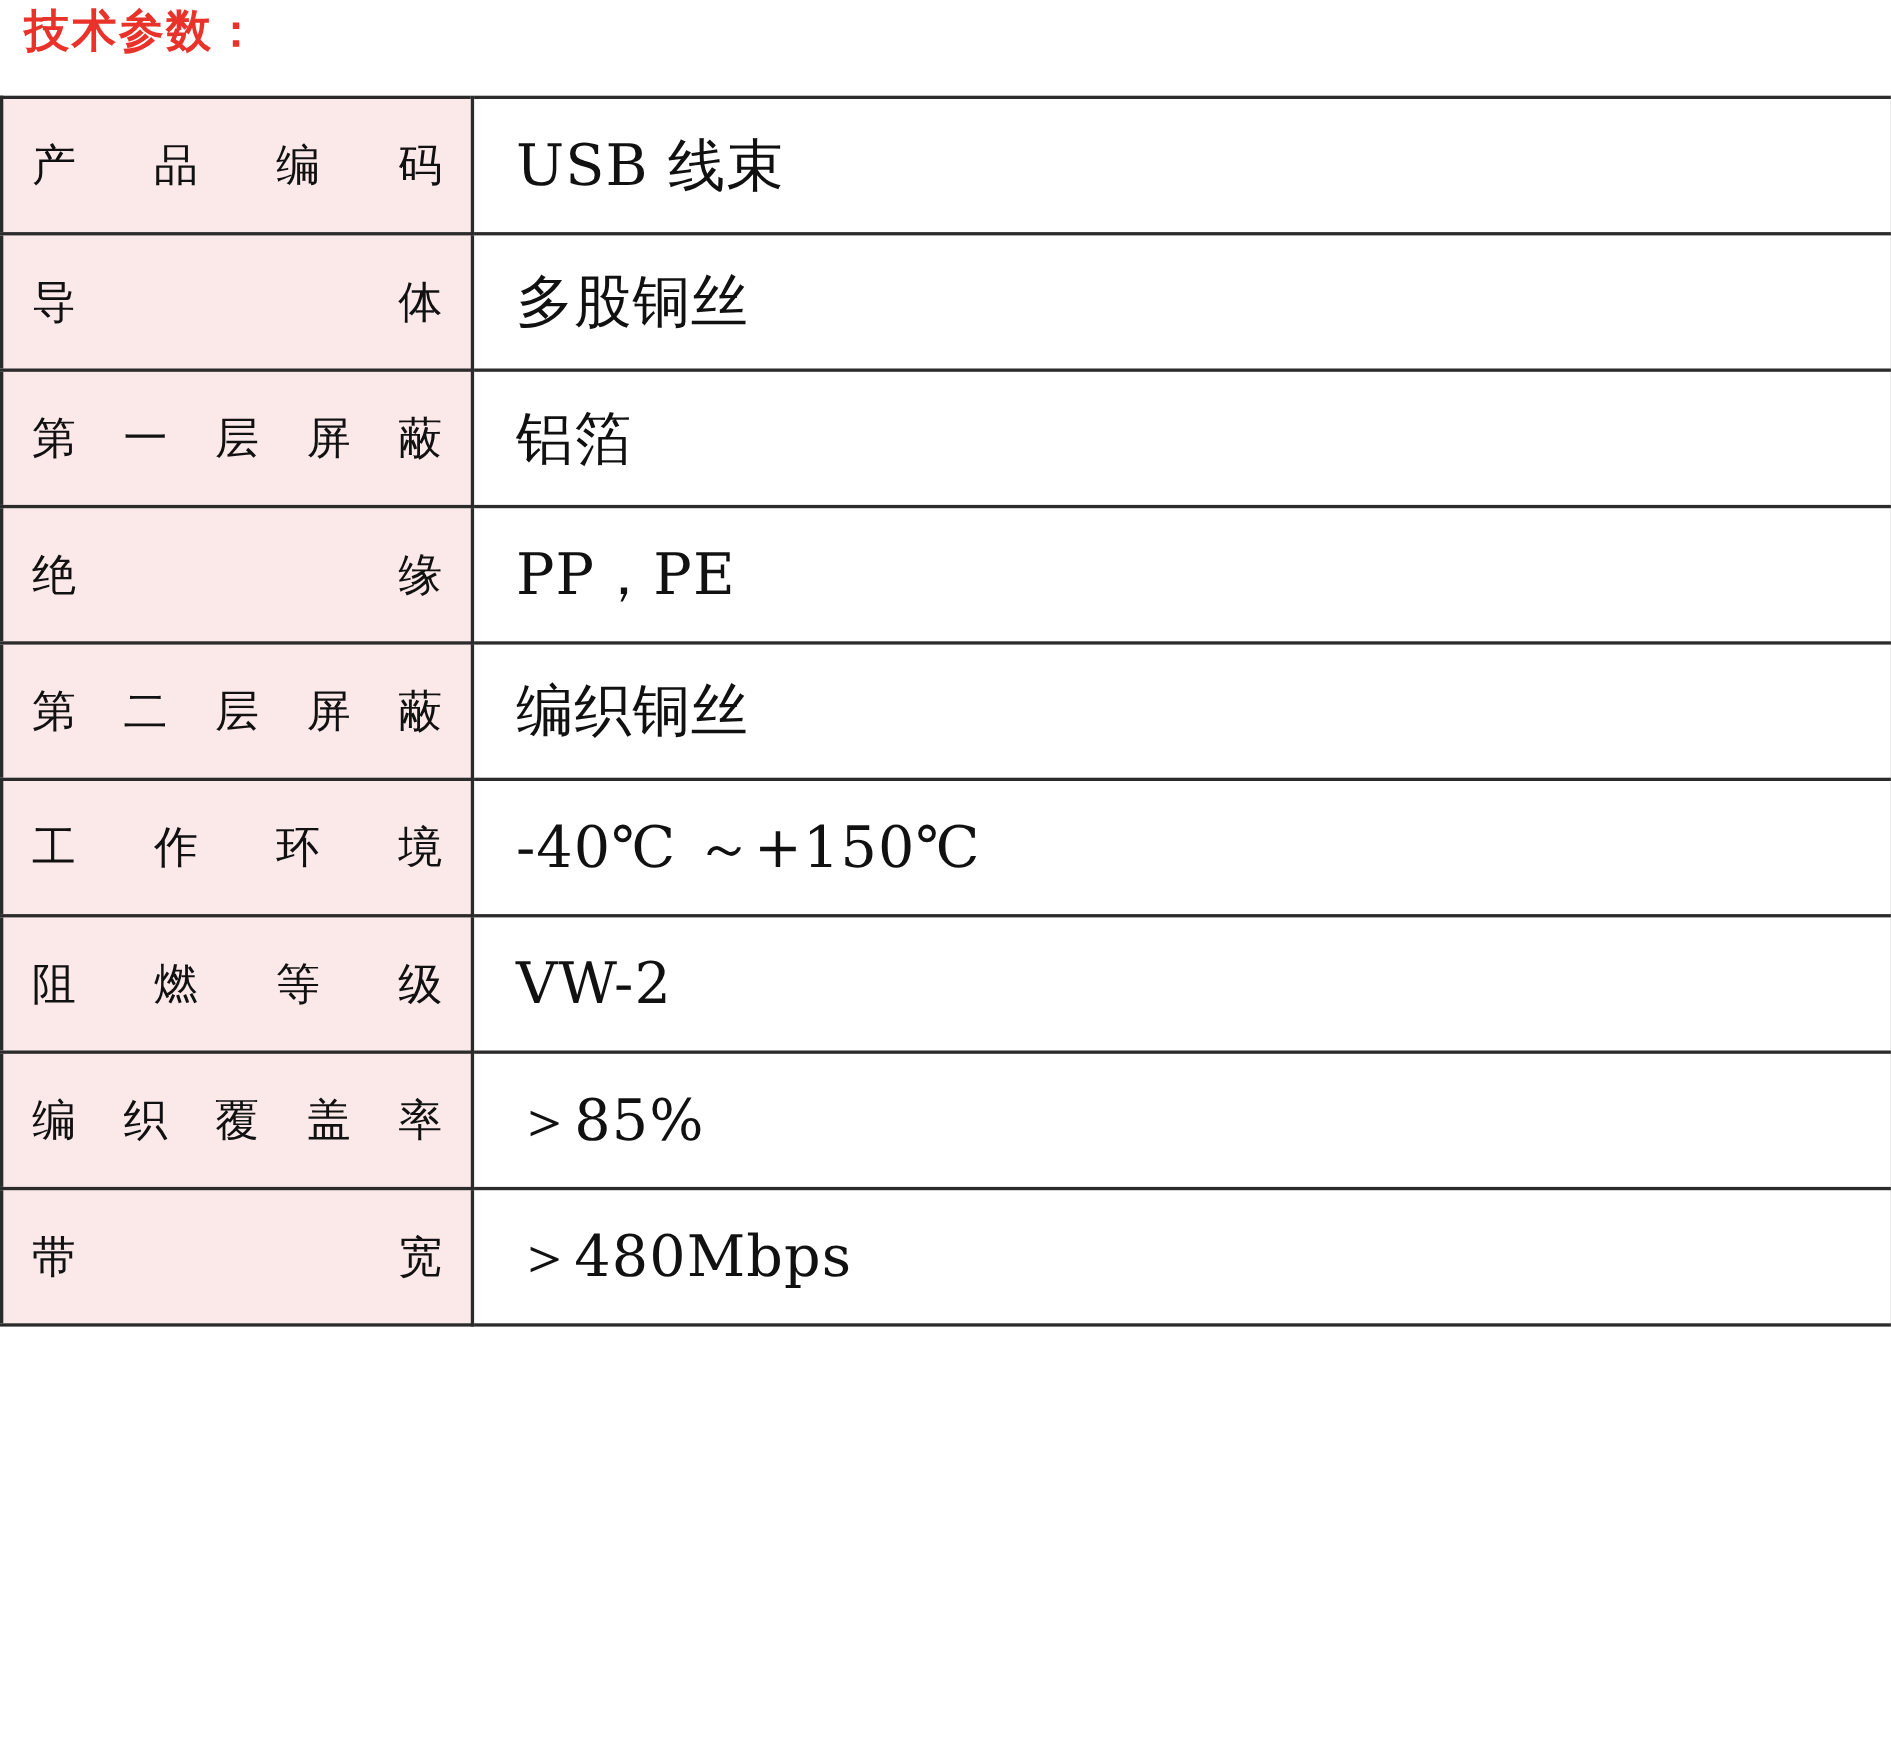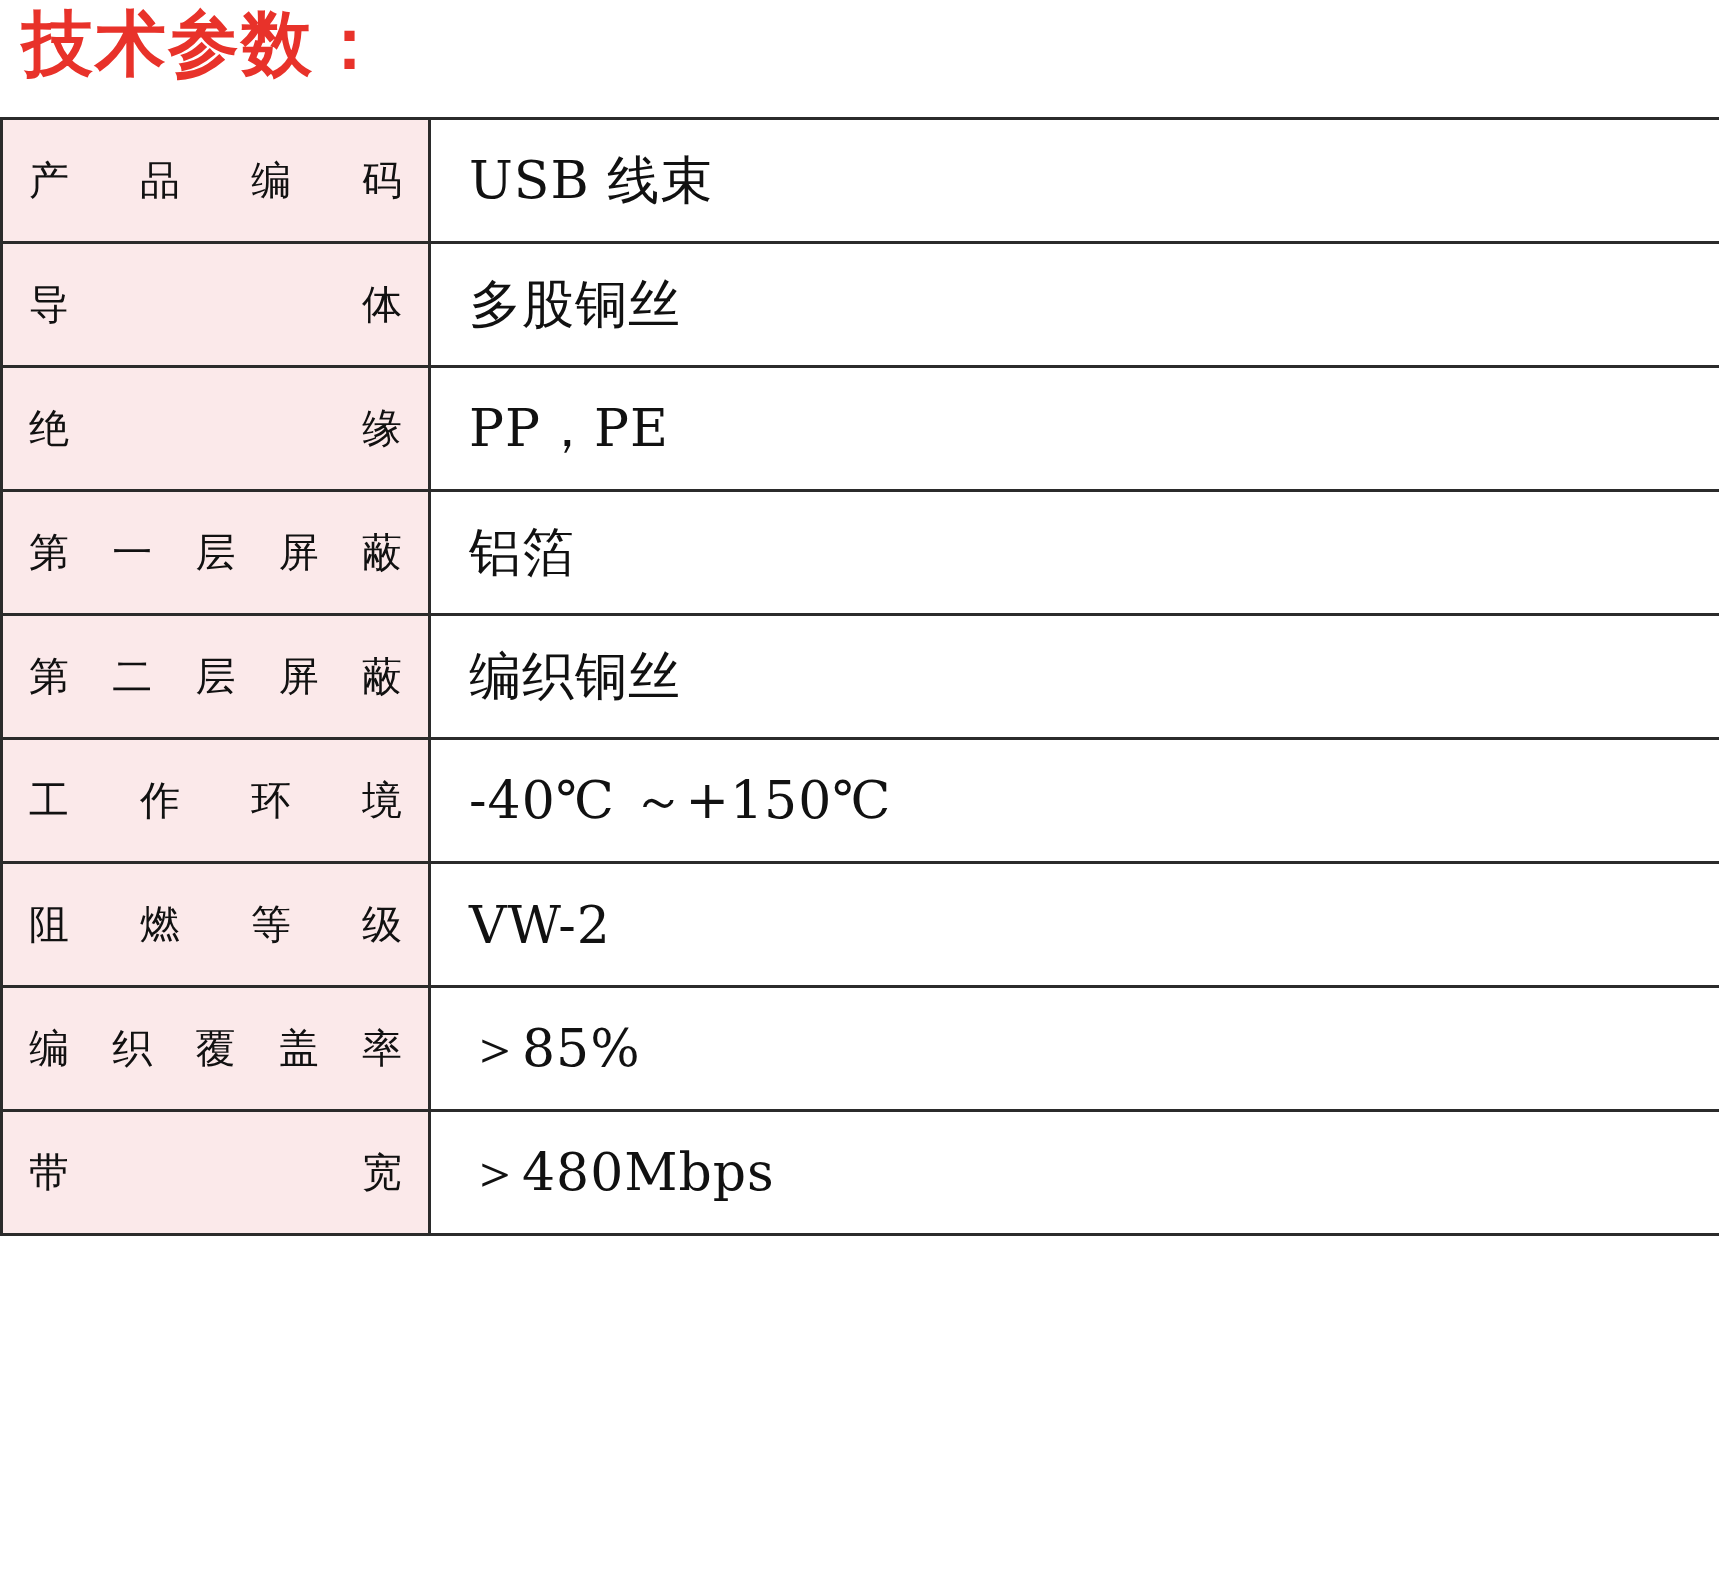--- a/index.html
+++ b/index.html
@@ -17,21 +17,21 @@
   }
   .page {
     position: relative;
     width: 1719px;
     height: 1594px;
     box-sizing: border-box;
   }
   .title {
     font-family: "DejaVu Sans", "Liberation Sans", sans-serif;
     font-weight: bold;
-    font-size: 71px;
+    font-size: 41px;
     line-height: 1;
     color: #e8322a;
     letter-spacing: 2px;
     padding: 8px 0 0 22px;
     margin: 0;
     white-space: nowrap;
   }
   .spec-table {
     border-collapse: collapse;
     table-layout: fixed;
@@ -96,29 +96,29 @@
         <td class="value">USB 线束</td>
       </tr>
       <tr>
         <td class="label">
             <span class="lbl">导体</span>
           </td>
         <td class="value">多股铜丝</td>
       </tr>
       <tr>
         <td class="label">
+            <span class="lbl">第一层屏蔽</span>
+          </td>
+        <td class="value">铝箔</td>
+      </tr>
+      <tr>
+        <td class="label">
             <span class="lbl">绝缘</span>
           </td>
         <td class="value">PP，PE</td>
-      </tr>
-      <tr>
-        <td class="label">
-            <span class="lbl">第一层屏蔽</span>
-          </td>
-        <td class="value">铝箔</td>
       </tr>
       <tr>
         <td class="label">
             <span class="lbl">第二层屏蔽</span>
           </td>
         <td class="value">编织铜丝</td>
       </tr>
       <tr>
         <td class="label">
             <span class="lbl">工作环境</span>

